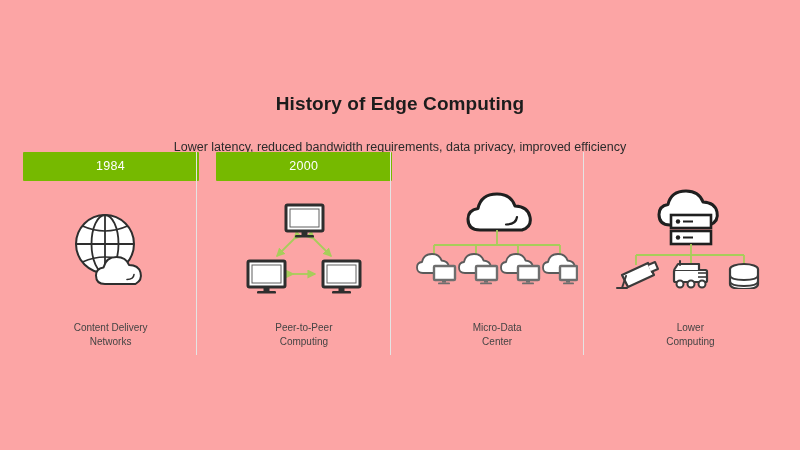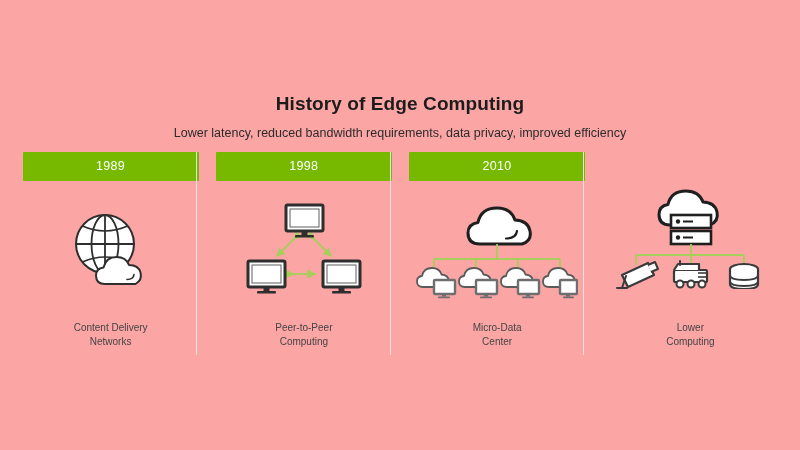--- a/index.html
+++ b/index.html
@@ -39,21 +39,21 @@
     font-weight: bold;
     color: #1c1c1c;
     letter-spacing: 0.1px;
     margin: 0;
     line-height: 24px;
   }
   .subtitle {
     font-size: 12.5px;
     font-weight: normal;
     color: #2b2b2b;
-    margin: 2px;
+    margin: 16px;
     padding-top: 7px;
     line-height: 16px;
   }
 
   
   .columns {
     position: absolute;
     left: 14px;
     top: 152px;
     width: 773px;
@@ -122,21 +122,21 @@
 
   <div class="heading">
     <h1 class="title">History of Edge Computing</h1>
     <p class="subtitle">Lower latency, reduced bandwidth requirements, data privacy, improved efficiency</p>
   </div>
 
   <div class="columns">
 
     <div class="column">
       <div class="year-bar">
-        <span class="year-label">1989</span>
+        <span class="year-label">1984</span>
       </div>
       <div class="icon-area">
         <span>
           <svg width="92" height="86" viewBox="0 0 92 86" fill="none">
 
             <circle cx="40" cy="36" r="29" stroke="#2e2e2e" stroke-width="2" fill="#ffffff"></circle>
             <ellipse cx="40" cy="36" rx="13.5" ry="29" stroke="#2e2e2e" stroke-width="1.8" fill="none"></ellipse>
             <line x1="11" y1="36" x2="69" y2="36" stroke="#2e2e2e" stroke-width="1.8"></line>
             <line x1="40" y1="7" x2="40" y2="65" stroke="#2e2e2e" stroke-width="1.8"></line>
             <path d="M17.5 18 Q40 28 62.5 18" stroke="#2e2e2e" stroke-width="1.7" fill="none"></path>
@@ -146,21 +146,21 @@
             <path d="M62 71.5 Q68.5 71.5 69 66.5" stroke="#2e2e2e" stroke-width="1.6" fill="none" stroke-linecap="round"></path>
           </svg>
         </span>
       </div>
       <div class="caption">Content Delivery
 Networks</div>
     </div>
 
     <div class="column">
       <div class="year-bar">
-        <span class="year-label">1998</span>
+        <span class="year-label">2000</span>
       </div>
       <div class="icon-area">
         <span>
           <svg width="120" height="96" viewBox="0 0 120 96" fill="none">
             <defs>
               <marker id="arrHead" markerWidth="5" markerHeight="5" refX="4.2" refY="2.5" orient="auto">
                 <path d="M0,0 L5,2.5 L0,5 Z" fill="#a7cd5a"></path>
               </marker>
             </defs>
 
@@ -189,23 +189,20 @@
               <rect x="88" y="88" width="19" height="2.6" rx="1.2" fill="#2e2e2e"></rect>
             </g>
           </svg>
         </span>
       </div>
       <div class="caption">Peer-to-Peer
 Computing</div>
     </div>
 
     <div class="column">
-      <div class="year-bar">
-        <span class="year-label">2010</span>
-      </div>
       <div class="icon-area">
         <span>
           <svg width="162" height="102" viewBox="0 0 162 102" fill="none">
 
             <path d="M64 44 Q52 44 52 33 Q52 24 62 22.5 Q65 8 81 8 Q95 8 99 20 Q112 20.5 114 31 Q116 41 106 44 Z" fill="#ffffff" stroke="#1f1f1f" stroke-width="3" stroke-linejoin="round"></path>
             <path d="M90 38.5 Q100 38.5 101 31" stroke="#1f1f1f" stroke-width="2.2" fill="none" stroke-linecap="round"></path>
 
             <line x1="81" y1="44" x2="81" y2="59" stroke="#a7cd5a" stroke-width="1.8"></line>
             <line x1="18" y1="59" x2="144" y2="59" stroke="#a7cd5a" stroke-width="1.8"></line>
             <line x1="18" y1="59" x2="18" y2="74" stroke="#a7cd5a" stroke-width="1.8"></line>

